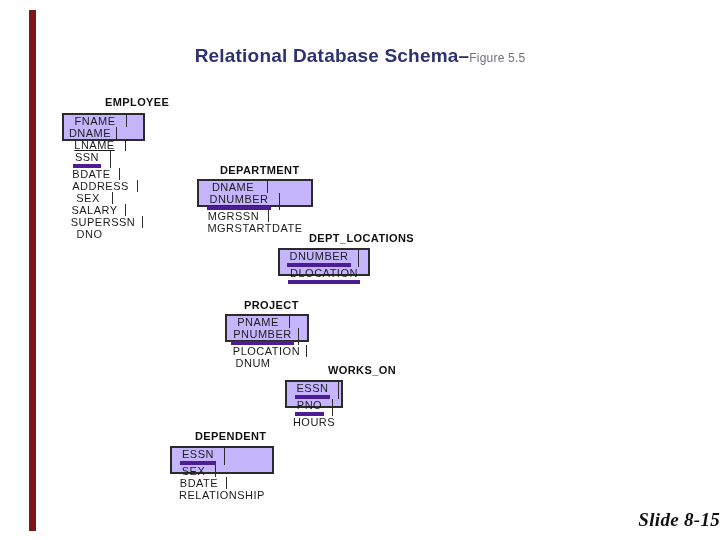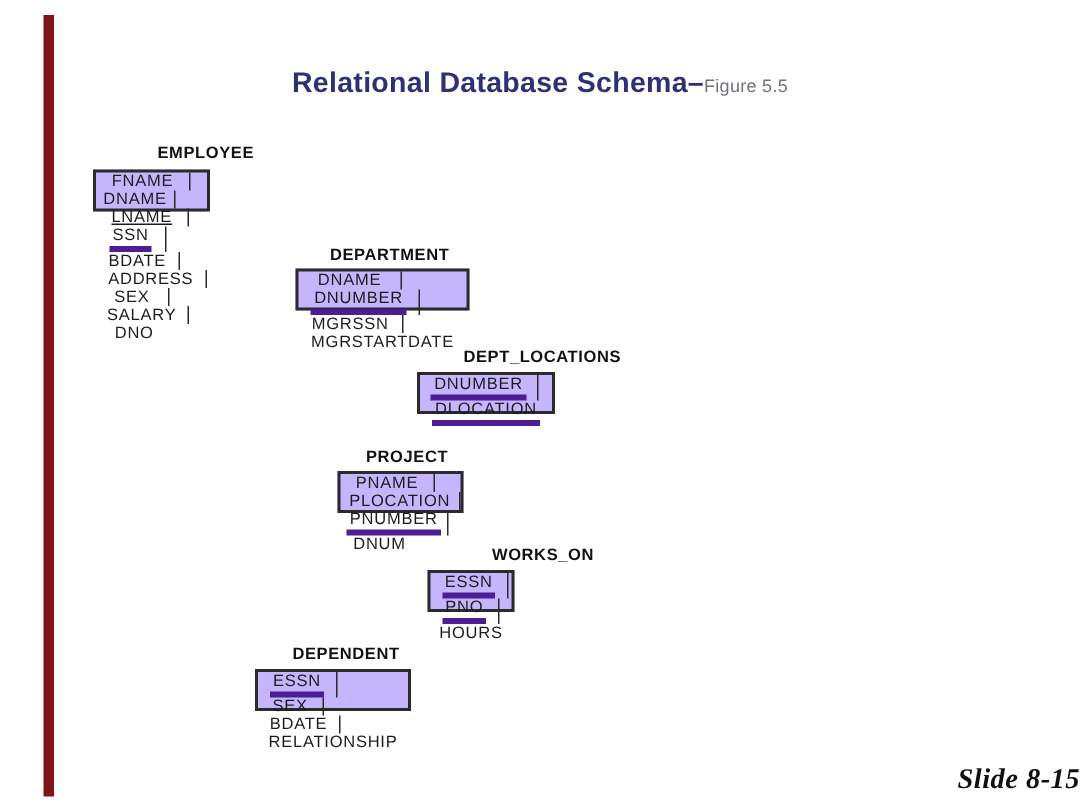--- a/index.html
+++ b/index.html
@@ -69,20 +69,23 @@
         </div>
         <div class="attr-cell" style="width: 74px; border-right-color: rgb(43, 43, 43);">
           <span class="attr-label">ADDRESS</span>
         </div>
         <div class="attr-cell" style="width: 49px; border-right-color: rgb(43, 43, 43);">
           <span class="attr-label">SEX</span>
         </div>
         <div class="attr-cell" style="width: 62px; border-right-color: rgb(43, 43, 43);">
           <span class="attr-label">SALARY</span>
         </div>
+        <div class="attr-cell" style="width: 79px; border-right-color: rgb(43, 43, 43);">
+          <span class="attr-label">SUPERSSN</span>
+        </div>
         <div class="attr-cell" style="width: 51px; border-right-color: rgb(43, 43, 43);">
           <span class="attr-label">DNO</span>
         </div>
       </div>
       <div class="relation-label" style="left: 220px; top: 164px;">DEPARTMENT</div>
       <div class="relation-table" style="left: 197px; top: 179px; border-color: rgb(43, 43, 43);">
         <div class="attr-cell" style="width: 69px; border-right-color: rgb(43, 43, 43);">
           <span class="attr-label">DNAME</span>
         </div>
         <div class="attr-cell" style="width: 81px; border-right-color: rgb(43, 43, 43);">
@@ -102,25 +105,25 @@
         </div>
         <div class="attr-cell" style="width: 88px; border-right-color: rgb(43, 43, 43);">
           <span class="attr-label key">DLOCATION</span>
         </div>
       </div>
       <div class="relation-label" style="left: 244px; top: 299px;">PROJECT</div>
       <div class="relation-table" style="left: 225px; top: 314px; border-color: rgb(43, 43, 43);">
         <div class="attr-cell" style="width: 63px; border-right-color: rgb(43, 43, 43);">
           <span class="attr-label">PNAME</span>
         </div>
+        <div class="attr-cell" style="width: 72px; border-right-color: rgb(43, 43, 43);">
+          <span class="attr-label key">PNUMBER</span>
+        </div>
         <div class="attr-cell" style="width: 80px; border-right-color: rgb(43, 43, 43);">
           <span class="attr-label">PLOCATION</span>
-        </div>
-        <div class="attr-cell" style="width: 72px; border-right-color: rgb(43, 43, 43);">
-          <span class="attr-label key">PNUMBER</span>
         </div>
         <div class="attr-cell" style="width: 52px; border-right-color: rgb(43, 43, 43);">
           <span class="attr-label">DNUM</span>
         </div>
       </div>
       <div class="relation-label" style="left: 328px; top: 364px;">WORKS_ON</div>
       <div class="relation-table" style="left: 285px; top: 380px; border-color: rgb(43, 43, 43);">
         <div class="attr-cell" style="width: 52px; border-right-color: rgb(43, 43, 43);">
           <span class="attr-label key">ESSN</span>
         </div>

